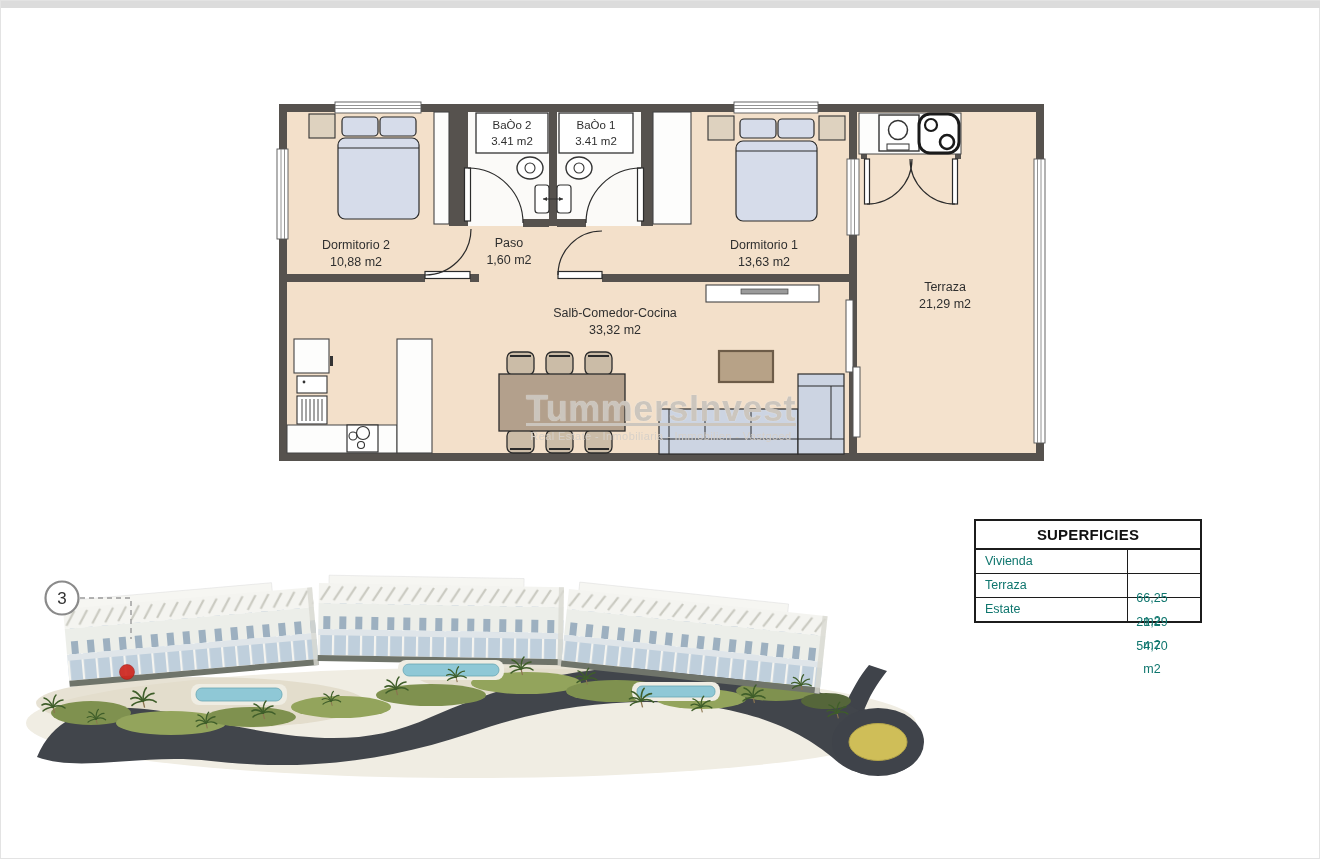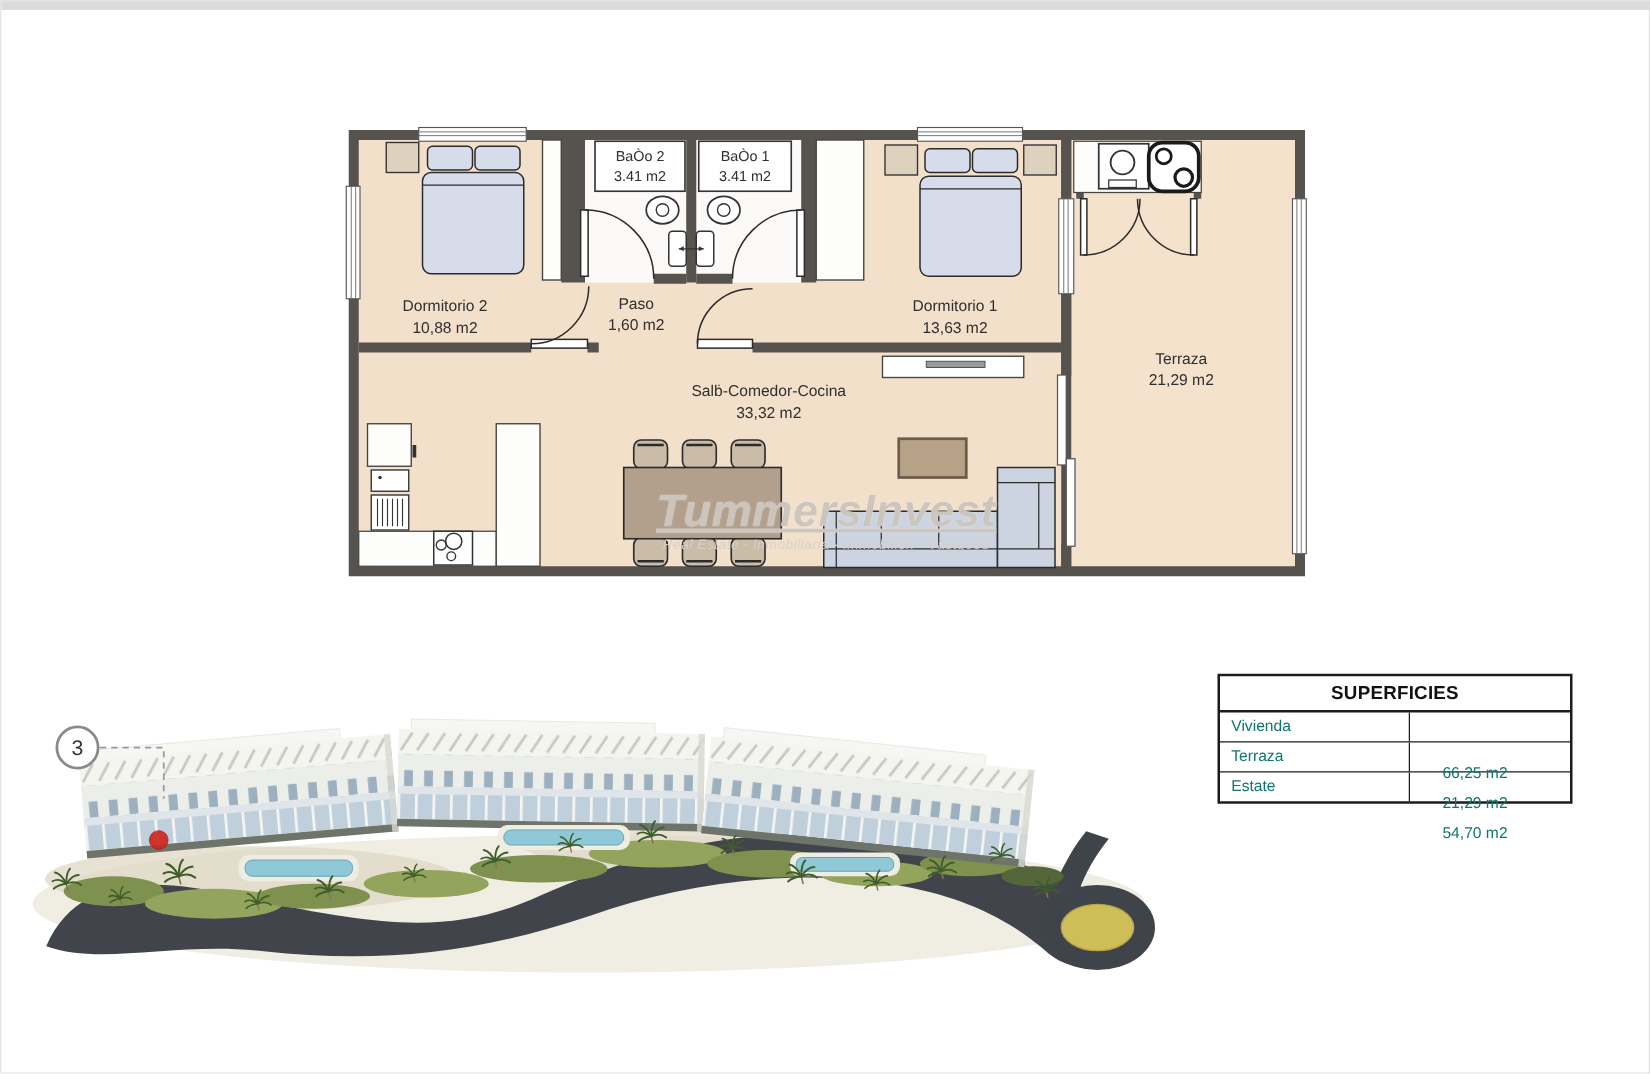--- a/index.html
+++ b/index.html
@@ -3,28 +3,28 @@
 <meta charset="utf-8">
 <style>
   html,body{margin:0;padding:0;background:#ffffff;}
   body{width:1320px;height:859px;position:relative;overflow:hidden;
        font-family:"Liberation Sans","DejaVu Sans",sans-serif;color:#2e2e2e;}
   .canvas{position:absolute;inset:0;background:#ffffff;border:1px solid #e3e3e3;box-sizing:border-box;}
   .topbar{position:absolute;left:0;top:0;width:1320px;height:7px;background:#dcdcdc;}
   svg text{font-family:"Liberation Sans","DejaVu Sans",sans-serif;}
 
   
-  .watermark{position:absolute;left:470px;top:390px;width:380px;text-align:center;pointer-events:none;font-style:italic;}
+  .watermark{position:absolute;left:470px;top:390px;width:380px;text-align:center;pointer-events:none;}
   .watermark .wm-title{font-size:36px;font-weight:bold;letter-spacing:.5px;
       color:rgba(200,193,184,.92);text-decoration:underline;
       text-shadow:0 0 1px rgba(255,255,255,.8);line-height:36px;}
   .watermark .wm-sub{margin-top:3px;font-size:11px;letter-spacing:.4px;color:rgba(214,208,200,.95);}
 
   
-  .sup-table{position:absolute;left:973px;top:538px;width:284px;background:#fff;
+  .sup-table{position:absolute;left:973px;top:518px;width:228px;background:#fff;
       border:2px solid #1c1c1c;box-sizing:border-box;}
   .sup-head{height:27px;line-height:27px;text-align:center;font-weight:bold;font-size:15px;
       border-bottom:2px solid #1c1c1c;letter-spacing:.2px;color:#111;}
   .sup-row{display:flex;height:23px;line-height:23px;font-size:12.5px;border-bottom:1.5px solid #1c1c1c;color:#0f766e;}
   .sup-row:last-child{border-bottom:none;}
   .sup-label{flex:0 0 152px;padding-left:9px;border-right:1.5px solid #1c1c1c;box-sizing:border-box;}
   .sup-value{flex:1;text-align:center;padding-right:24px;margin-top:37px;}
 </style>
 </head>
 <body>

